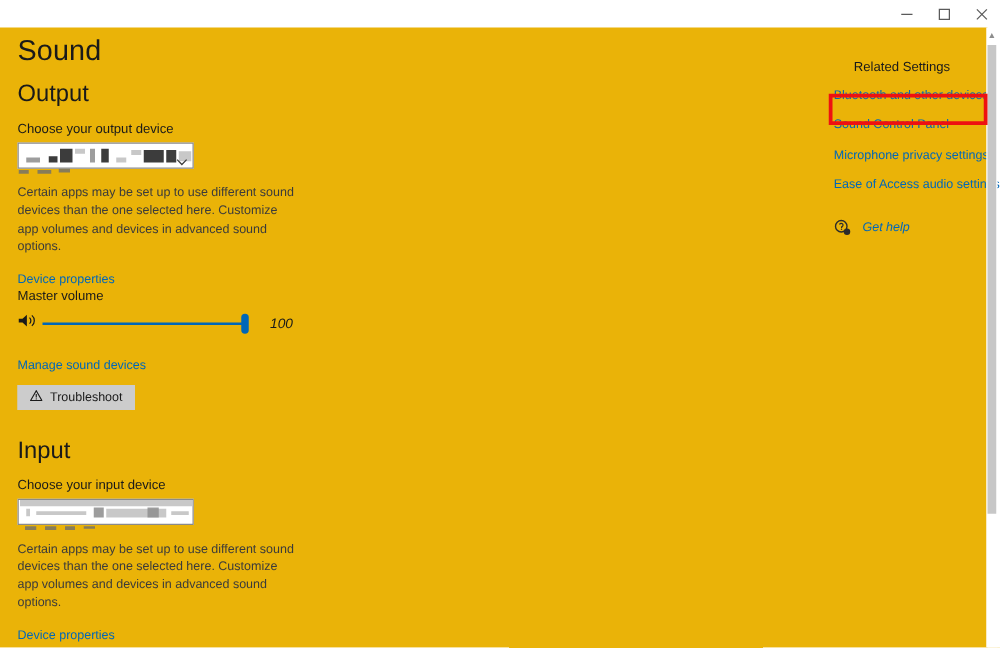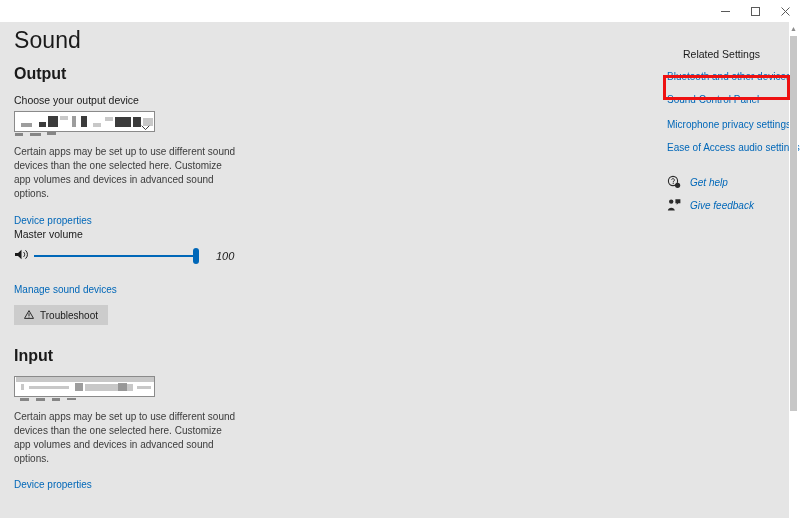--- a/index.html
+++ b/index.html
@@ -45,21 +45,21 @@
     user-select: none;
   }
   .winbtn svg { display:block; }
 
   
   .content {
     position: absolute;
     left: 0; top: 22px;
     width: 790px;
     height: 496px;
-    background: #e5e5e5;
+    background: #eab308;
   }
   .left-col {
     position: absolute;
     left: 14px;
     top: 6px;
     width: 300px;
   }
   .right-col {
     position: absolute;
     left: 667px;
@@ -70,22 +70,22 @@
   
   .page-title {
     font-size: 23px;
     font-weight: 400;
     color: #1a1a1a;
     letter-spacing: 0.1px;
     margin: 0 0 12px 0;
     line-height: 1.1;
   }
   .section-head {
-    font-size: 16px;
-    font-weight: 700;
+    font-size: 19px;
+    font-weight: 400;
     color: #1a1a1a;
     margin: 0 0 10px 0;
     line-height: 1.15;
   }
   .field-label {
     font-size: 10.5px;
     color: #1a1a1a;
     margin: 0 0 4px 0;
     line-height: 1.25;
   }
@@ -364,20 +364,21 @@
               <line x1="5" y1="3.2" x2="5" y2="6.0" stroke="#1a1a1a" stroke-width="0.9"></line>
               <circle cx="5" cy="7.1" r="0.5" fill="#1a1a1a"></circle>
             </svg>
           </span>
           <span>Troubleshoot</span>
         </button>
       </div>
 
       <h2 class="section-head" style="margin-top:22px;">Input</h2>
 
+      <div class="field-label">Choose your input device</div>
 
       <div class="combo">
         <span class="redact light" style="left:1px;  top:0px;  width:139px; height:5px;"></span>
         <span class="redact light" style="left:6px;  top:7px;  width:3px;   height:6px;"></span>
         <span class="redact light" style="left:14px; top:9px;  width:40px;  height:3px;"></span>
         <span class="redact" style="left:60px; top:6px;  width:8px;   height:8px;"></span>
         <span class="redact light" style="left:70px; top:7px;  width:48px;  height:7px;"></span>
         <span class="redact" style="left:103px;top:6px;  width:9px;   height:8px;"></span>
         <span class="redact light" style="left:122px;top:9px;  width:14px;  height:3px;"></span>
       </div>
@@ -410,30 +411,20 @@
           <svg width="14" height="14" viewBox="0 0 14 14" aria-hidden="true">
             <circle cx="6" cy="6" r="4.6" fill="none" stroke="#2b2b2b" stroke-width="1.1"></circle>
             <path d="M4.6 4.6 a1.45 1.45 0 1 1 1.7 1.9 v0.8" fill="none" stroke="#2b2b2b" stroke-width="1"></path>
             <circle cx="6.2" cy="8.4" r="0.55" fill="#2b2b2b"></circle>
             <circle cx="10.6" cy="10.3" r="2.6" fill="#2b2b2b"></circle>
           </svg>
         </span>
         <span class="help-label">Get help</span>
       </div>
 
-      <div class="help-row">
-        <span class="help-ico">
-          <svg width="14" height="14" viewBox="0 0 14 14" aria-hidden="true">
-            <circle cx="4.2" cy="3.6" r="2.2" fill="#2b2b2b"></circle>
-            <path d="M0.8 12.6 a3.6 3.6 0 0 1 7.0 0 z" fill="#2b2b2b"></path>
-            <path d="M8.4 1.2 h5.0 v4.0 h-2.1 l-1.6 1.6 v-1.6 h-1.3 z" fill="#2b2b2b"></path>
-          </svg>
-        </span>
-        <span class="help-label">Give feedback</span>
-      </div>
     </div>
 
   </div>
 
   <div class="redbox"></div>
 
   <div class="scrollbar">
     <div class="sb-arrow">▲</div>
     <div class="sb-thumb"></div>
   </div>

